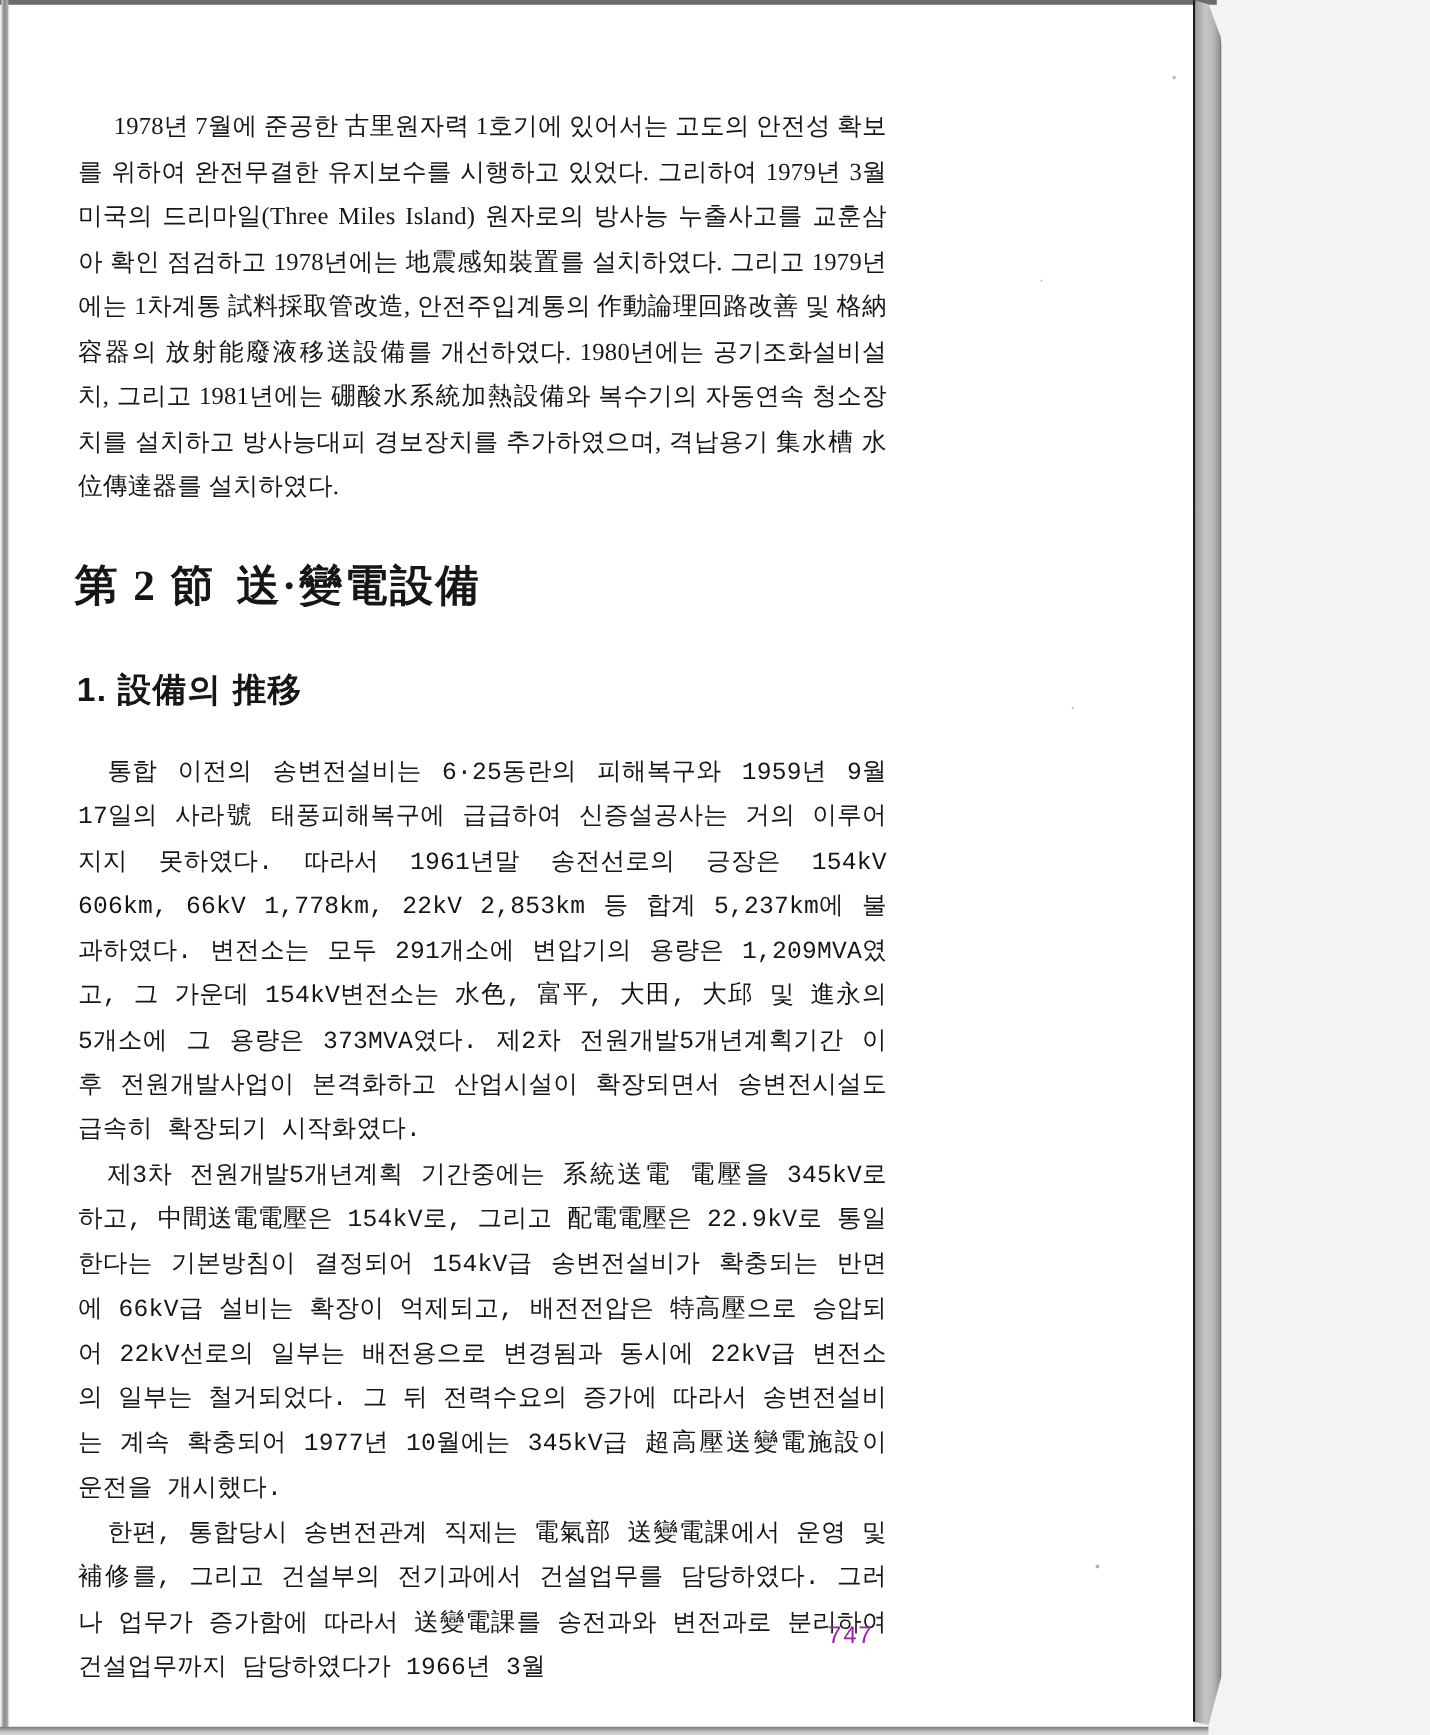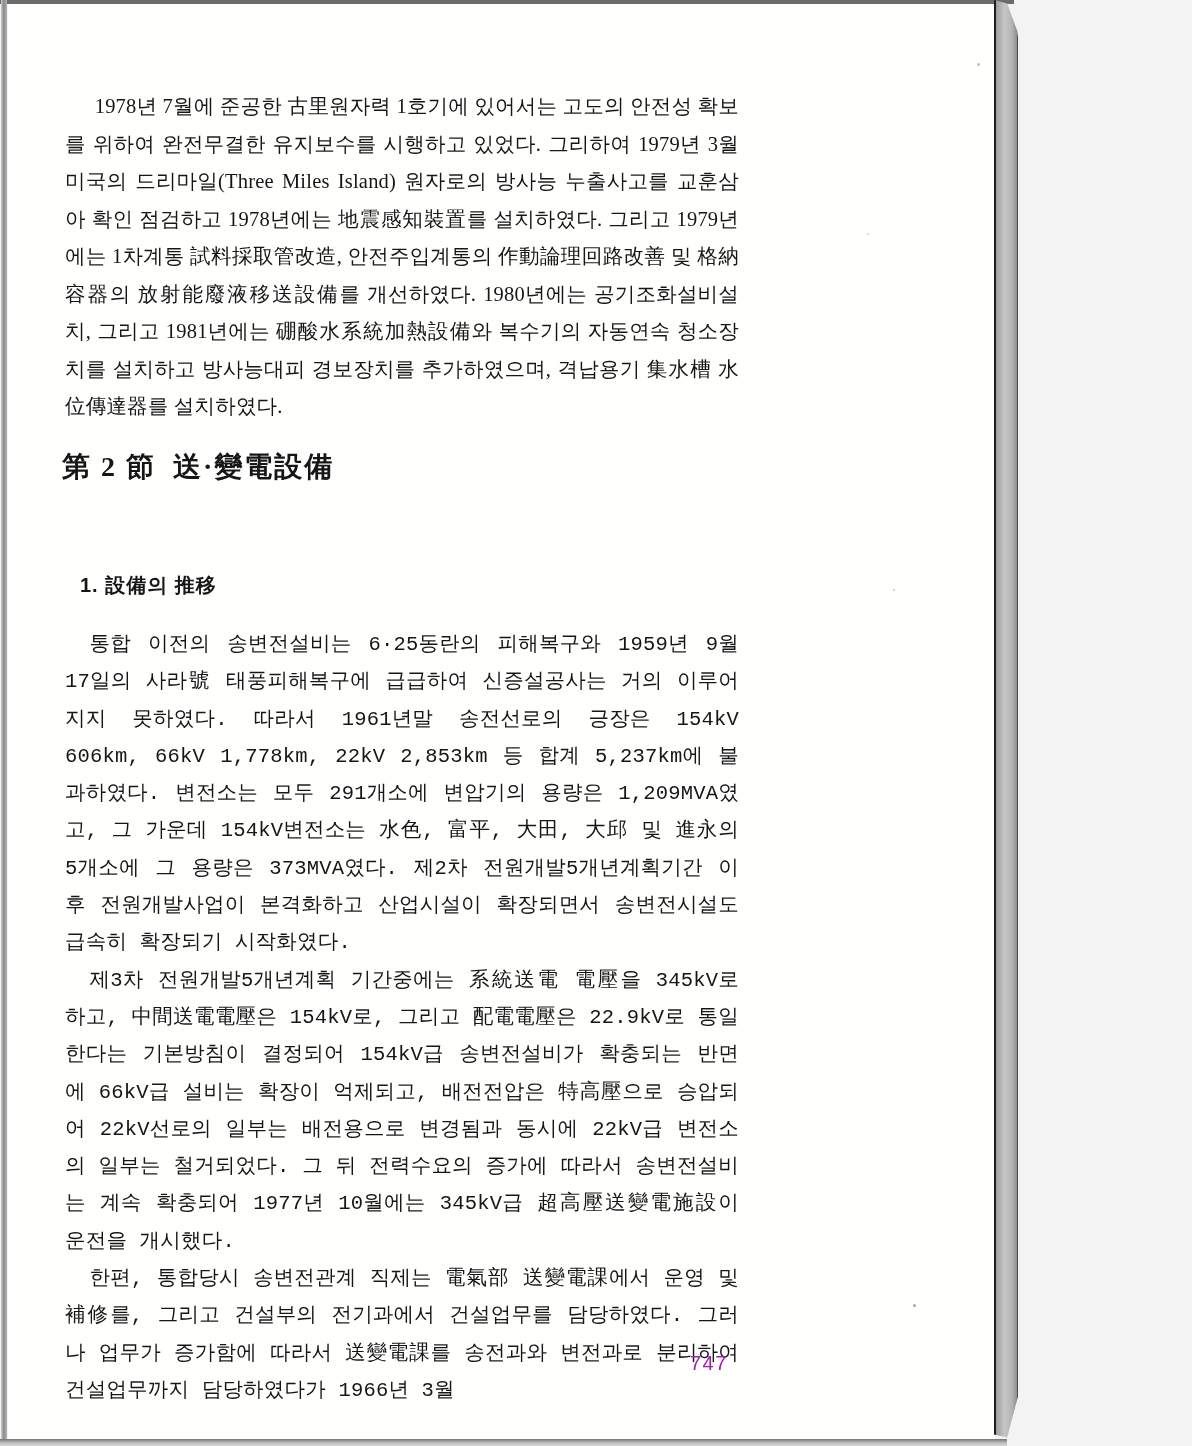--- a/index.html
+++ b/index.html
@@ -18,24 +18,24 @@
     background:linear-gradient(to right,#cfcfcf,#8a8a8a 45%,#b3b3b3);}
   .edge-bottom{position:absolute;left:0;top:1439px;width:1007px;height:7px;
     background:linear-gradient(to bottom,#757575,#bdbdbd 55%,#d9d9d9);}
   .edge-right{position:absolute;left:994px;top:0;width:24px;height:1441px;box-sizing:border-box;
     background:linear-gradient(to right,#9c9c9c,#c6c6c6 40%,#b5b5b5 75%,#8e8e8e);
     border-left:2px solid #1d1d1d;border-right:1px solid #4a4a4a;
     clip-path:polygon(0 0,55% 0.25%,96% 2.1%,100% 2.6%,100% 96.9%,55% 99.75%,0 99.55%);}
   
   .intro{position:absolute;left:65px;top:88px;width:674px;margin:0;
     font-size:20.5px;line-height:37.5px;text-align:justify;text-indent:1.45em;letter-spacing:.2px;}
-  .section{position:absolute;left:62px;top:448px;margin:0;font-size:28px;font-weight:700;
+  .section{position:absolute;left:62px;top:464px;margin:0;font-size:36px;font-weight:700;
     letter-spacing:2px;white-space:nowrap;}
   .section .sec-title{margin-left:17px;}
-  .subsection{position:absolute;left:64px;top:556px;margin:16px;font-size:20px;font-weight:700;
+  .subsection{position:absolute;left:64px;top:556px;margin:0;font-size:28px;font-weight:700;
     font-family:"Liberation Sans","DejaVu Sans",sans-serif;letter-spacing:1px;white-space:nowrap;}
   .bodytext{position:absolute;left:65px;top:626px;width:674px;}
   .bodytext p{margin:0;font-size:20.5px;line-height:37.3px;text-align:justify;
     text-indent:1.2em;letter-spacing:.2px;font-family:Liberation Mono, monospace;}
   .pageno{position:absolute;left:690px;top:1352px;font-size:20px;color:#a21caf;
     font-family:"Liberation Sans","DejaVu Sans",sans-serif;letter-spacing:1.5px;}
   
   .speck{position:absolute;background:#6f6f6f;border-radius:50%;}
   .sp1{left:977px;top:63px;width:3px;height:3px;opacity:.45;}
   .sp2{left:913px;top:1304px;width:3px;height:3px;opacity:.6;}

